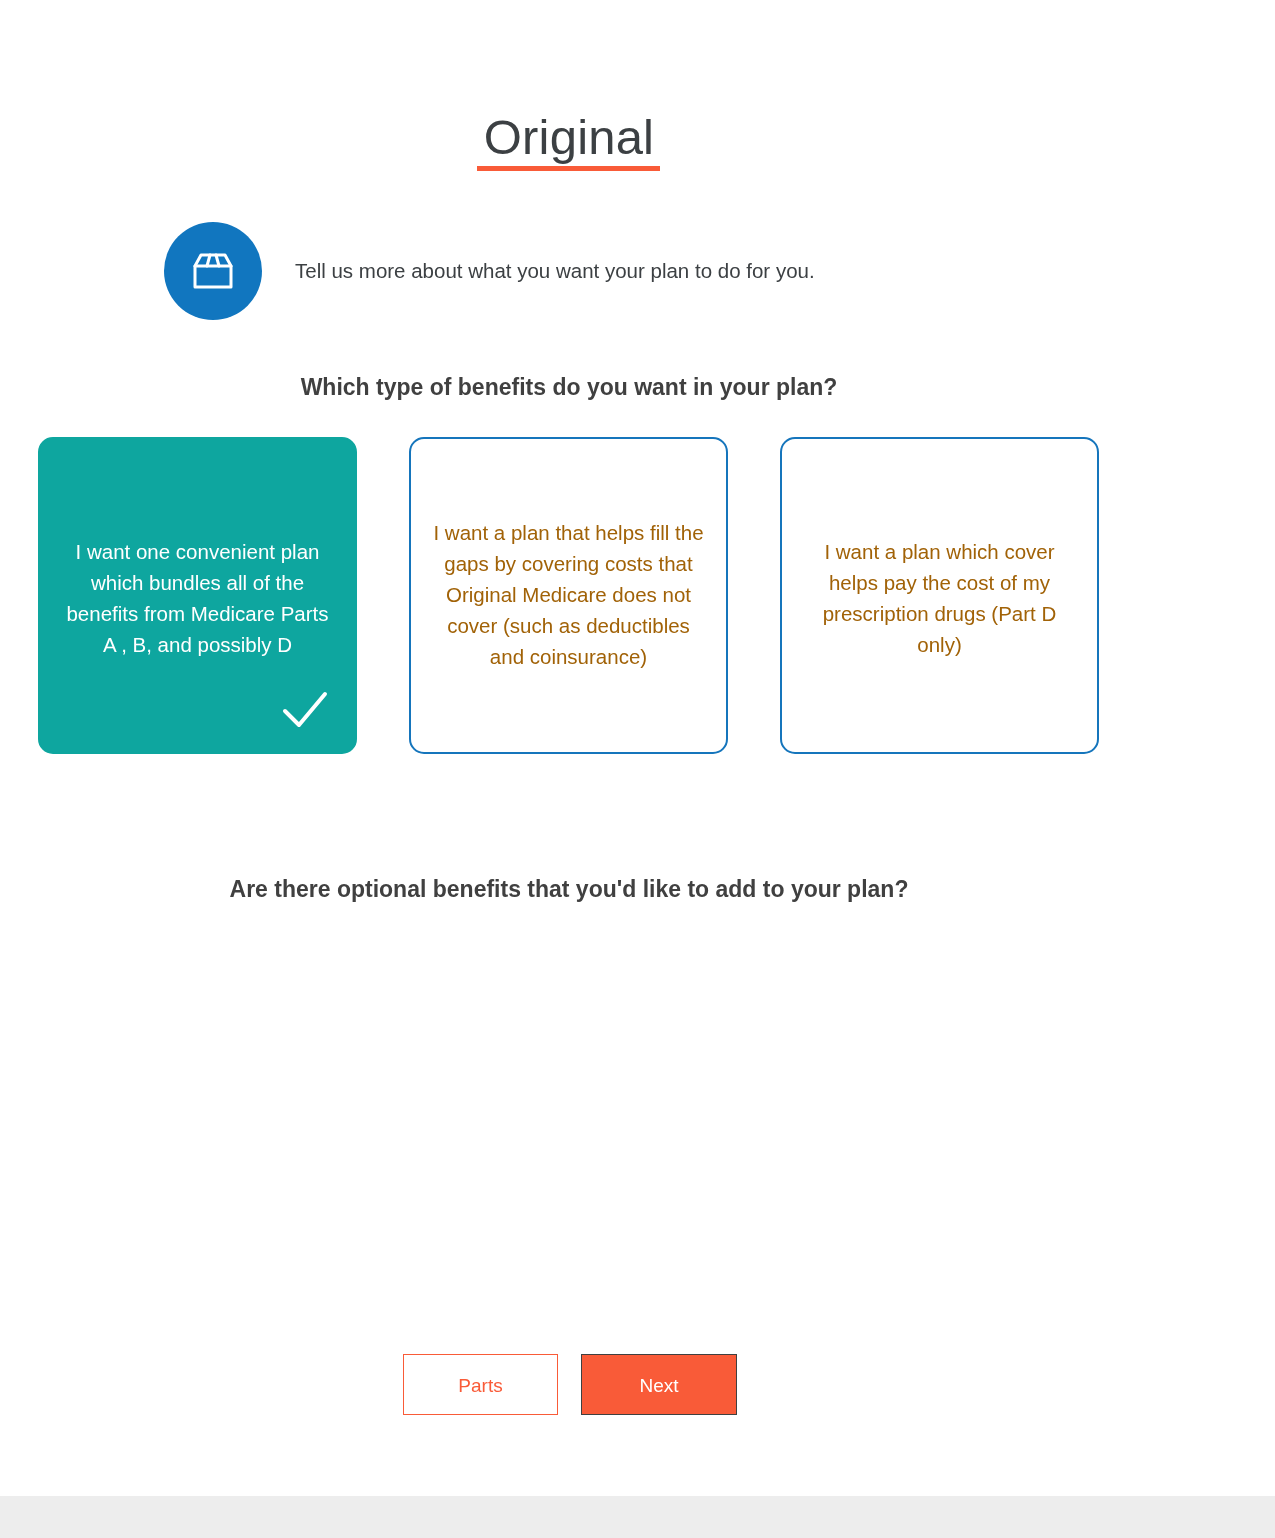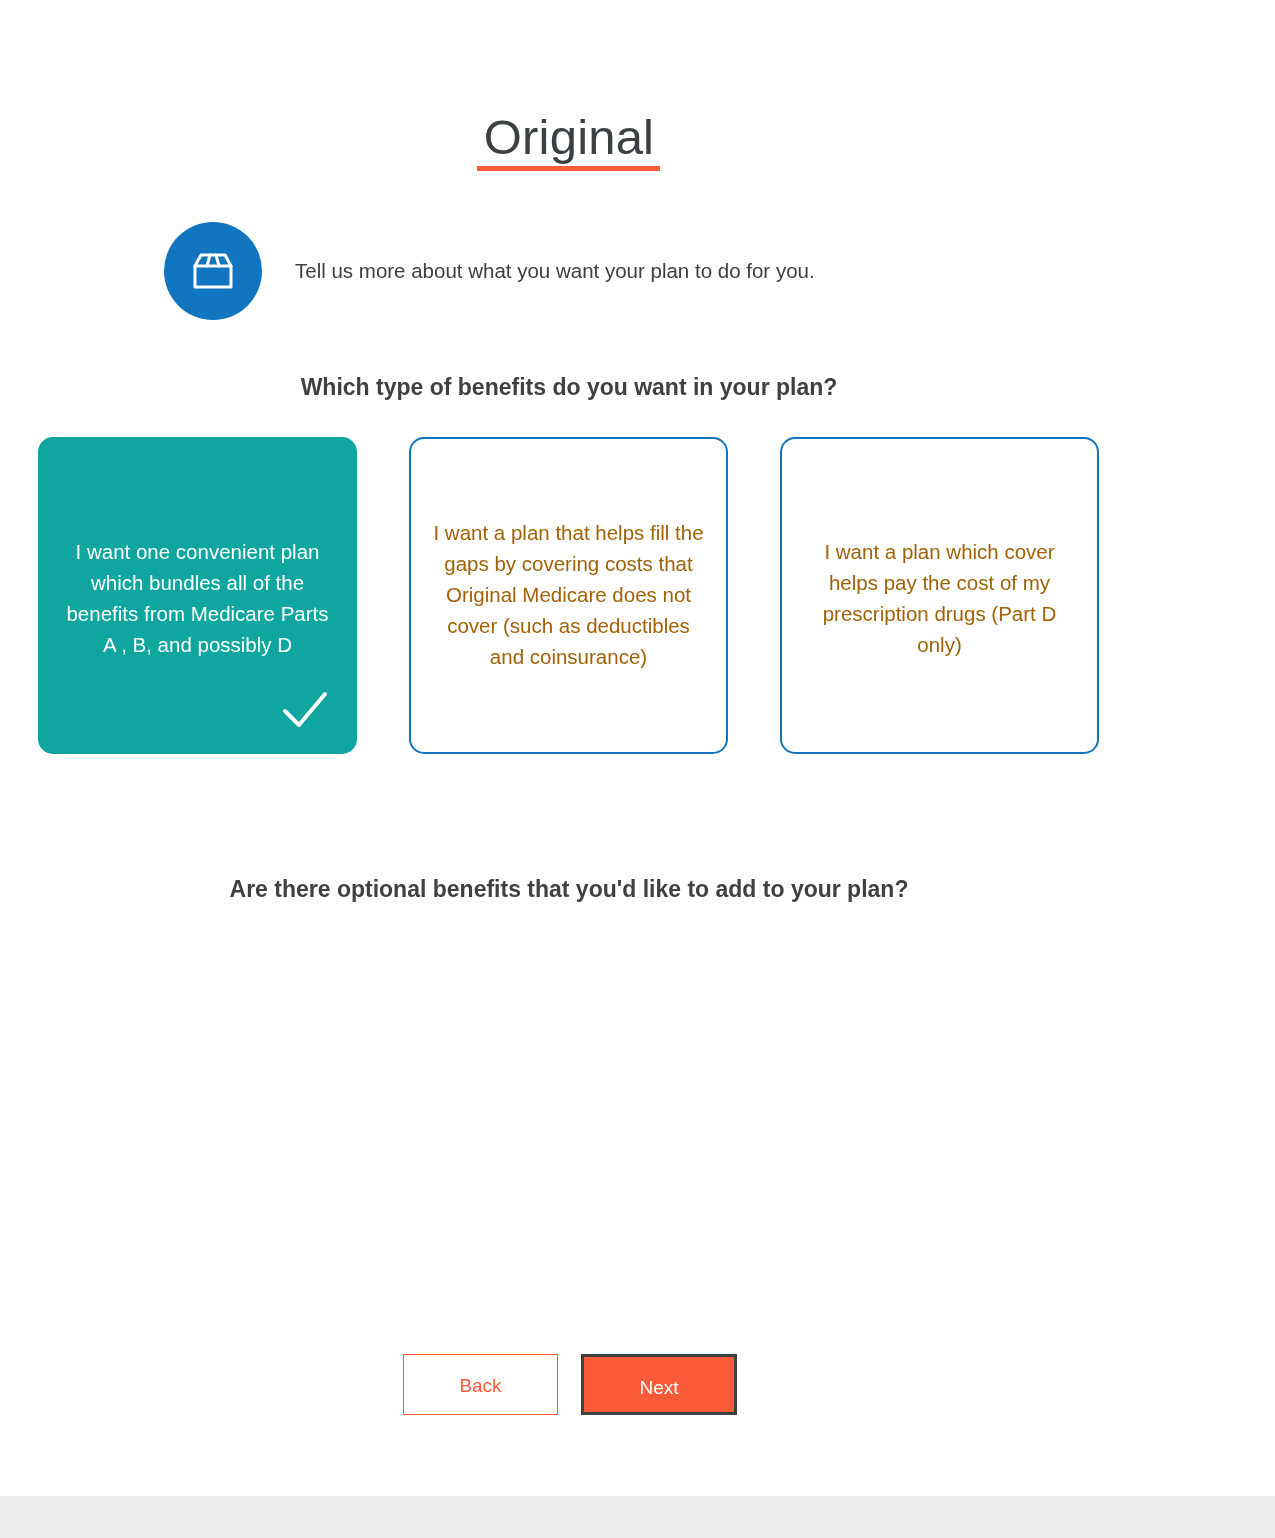--- a/index.html
+++ b/index.html
@@ -164,21 +164,21 @@
     height: 61px;
     background: #ffffff;
     border: 1px solid #f95b38;
     color: #f95b38;
   }
   .btn-next {
     width: 156px;
     height: 61px;
     margin-left: 23px;
     background: #f95b38;
-    border: 3px solid #404040;
+    border: 1px solid #404040;
     color: #ffffff;
   }
 
   
   .footer-strip {
     position: absolute;
     left: 0;
     top: 1496px;
     width: 1275px;
     height: 42px;
@@ -226,19 +226,19 @@
     <div class="option-card c3">
       <div class="card-text">I want a plan which cover helps pay the cost of my prescription drugs (Part D only)</div>
     </div>
 
   </div>
 
   <h2 class="question-heading q2">Are there optional benefits that you'd like to add to your plan?</h2>
 
 
   <div class="btn-row">
-    <button class="btn btn-back">Back</button>
+    <button class="btn btn-back">Parts</button>
     <button class="btn btn-next">Next</button>
   </div>
 
   <div class="footer-strip"></div>
 
 </div>
 
 </body></html>

